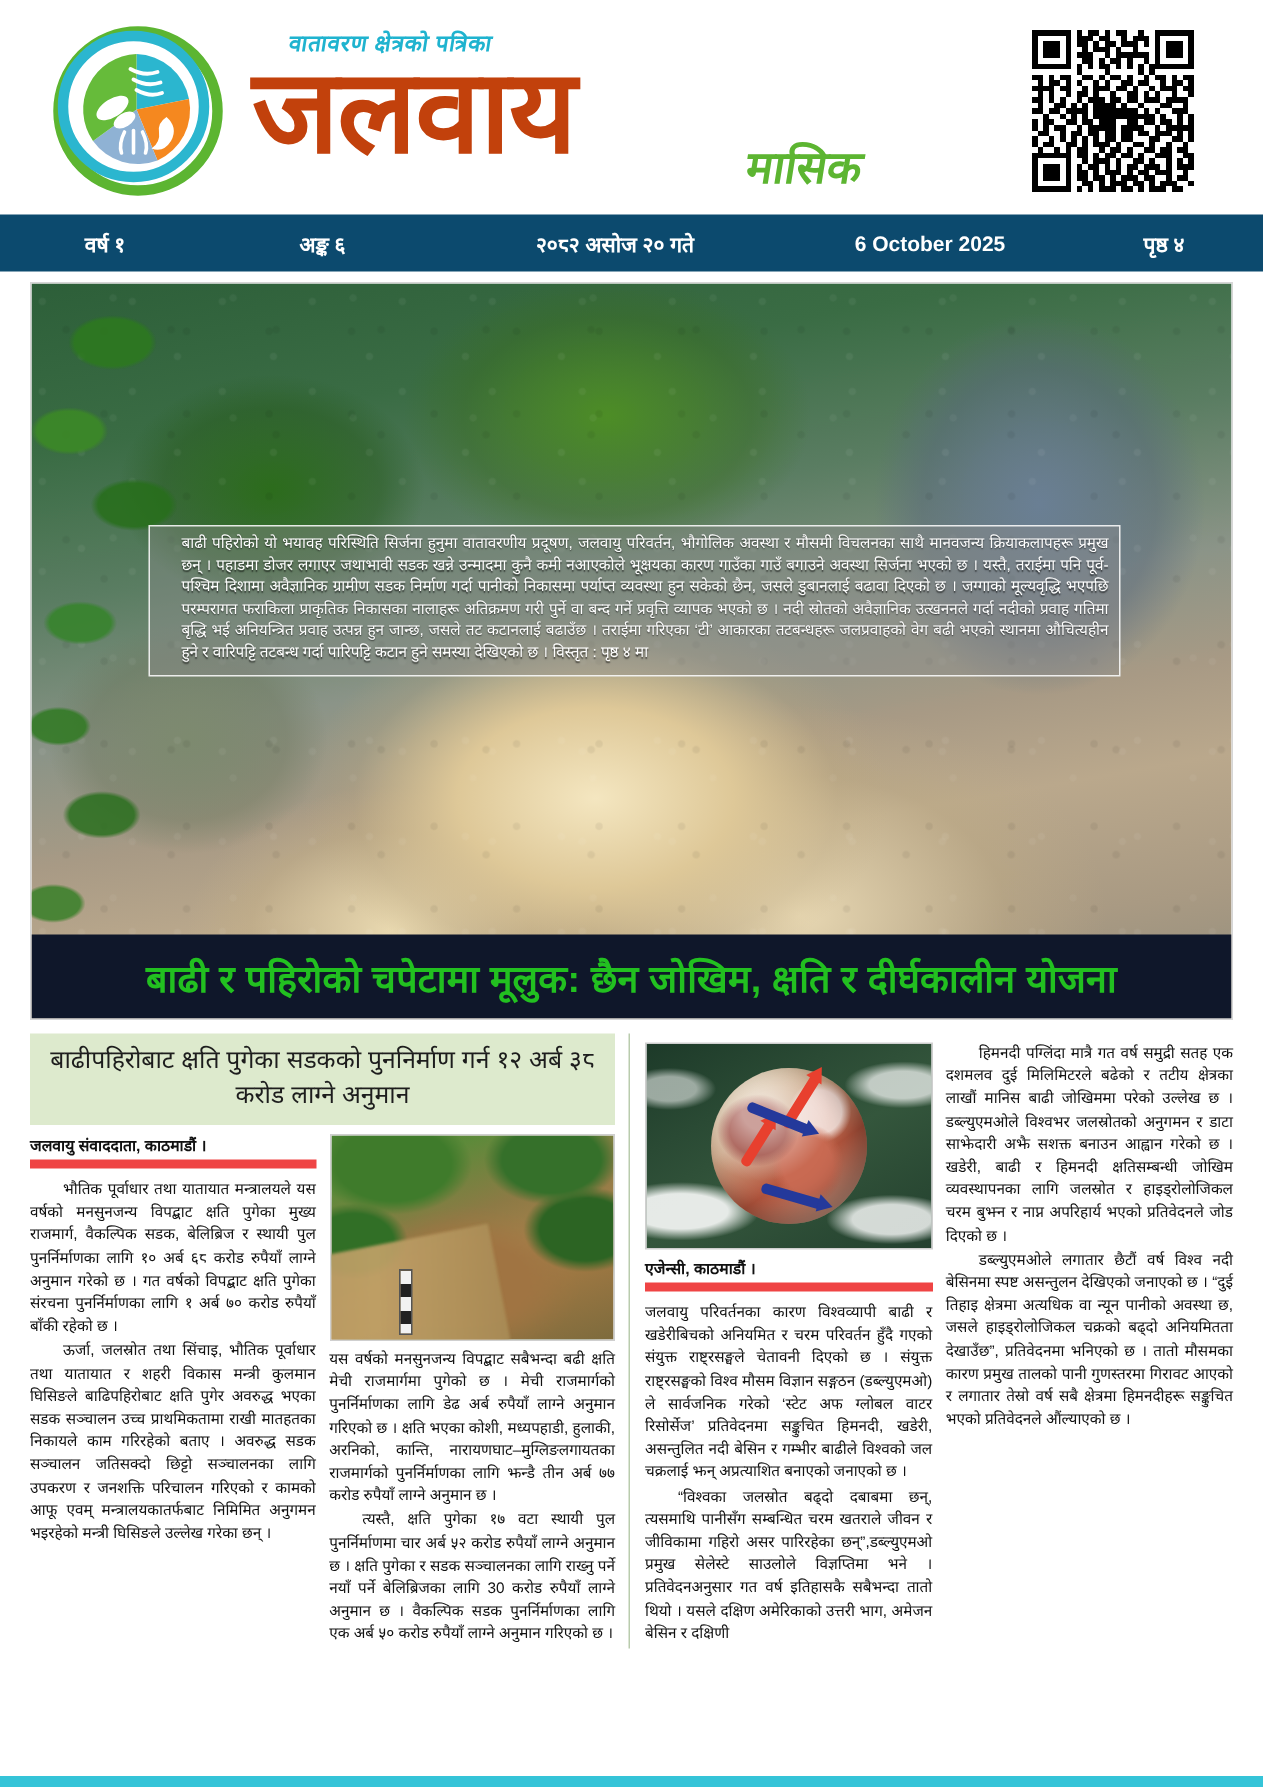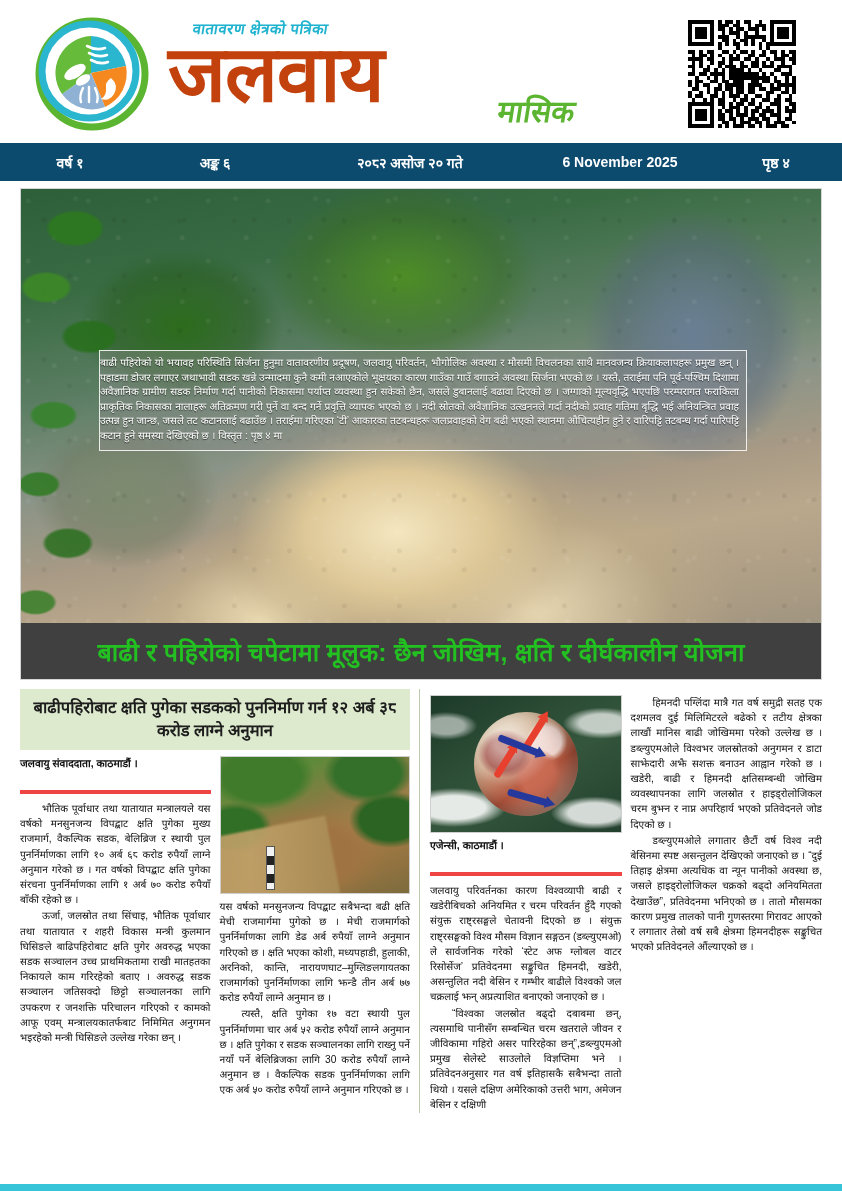--- a/index.html
+++ b/index.html
@@ -156,35 +156,35 @@
       radial-gradient(ellipse 30px 18px at 10% 60%, #2f7a22 0 60%, rgba(0,0,0,0) 72%),
       radial-gradient(ellipse 36px 22px at 26% 72%, #2a6f1e 0 60%, rgba(0,0,0,0) 72%),
       radial-gradient(ellipse 30px 18px at 8% 84%, #387f28 0 60%, rgba(0,0,0,0) 72%);
     opacity: .85;
   }
   .hero-caption {
     position: absolute;
     left: 78px;
     top: 161px;
     width: 648px;
-    padding: 5px 7px 6px 0;
+    padding: 5px 7px 6px 21px;
     background: rgba(140,140,140,0.42);
     border: 1px solid rgba(255,255,255,0.85);
     color: #ffffff;
     font-family: "Liberation Sans", "DejaVu Sans", sans-serif;
     font-size: 10.2px;
     line-height: 14.6px;
     text-align: justify;
     text-shadow: 0 1px 1px rgba(0,0,0,.65);
   }
   .hero-headline-bar {
     position: absolute;
     left: 0; right: 0; bottom: 0;
     height: 56px;
-    background: #404040;
+    background: #0f172a;
     display: flex;
     align-items: center;
     justify-content: center;
   }
   .hero-headline-bar span {
     font-family: "Liberation Sans", "DejaVu Sans", sans-serif;
     font-size: 25px;
     font-weight: 700;
     color: #22c020;
     white-space: nowrap;
@@ -204,40 +204,40 @@
 
   .story-head-box {
     background: #ddeacd;
     padding: 7px 6px 8px 6px;
     text-align: center;
   }
   .story-head-box.green { background: #ddeacd; }
   .story-head {
     font-family: "Liberation Sans", "DejaVu Sans", sans-serif;
     font-size: 16.5px;
-    font-weight: 700;
+    font-weight: 400;
     line-height: 23px;
     color: #1d1d1d;
   }
   .story-head.olive { color: #3f7a23; }
 
   .two-col {
     display: flex;
     gap: 9px;
     margin-top: 6px;
   }
   .tc-col { width: 50%; }
 
   .byline {
     font-family: "Liberation Sans", "DejaVu Sans", sans-serif;
     font-size: 10.5px;
     font-weight: 700;
     color: #111;
-    padding-bottom: 20px;
-    border-bottom: 4px solid #ef4444;
+    padding-bottom: 3px;
+    border-bottom: 6px solid #ef4444;
     margin-bottom: 7px;
   }
 
   .body-txt {
     font-family: "Liberation Sans", "DejaVu Sans", sans-serif;
     font-size: 10.2px;
     line-height: 15.2px;
     color: #111;
     text-align: justify;
   }
@@ -596,21 +596,21 @@
           <rect x="26" y="28" width="1" height="1"></rect>
         </g>
       </svg>
     </div>
   </div>
 
   <div class="infobar">
     <div class="cell ib-1">वर्ष १</div>
     <div class="cell ib-2">अङ्क ६</div>
     <div class="cell ib-3">२०८२ असोज २० गते</div>
-    <div class="cell ib-4">6 November 2025</div>
+    <div class="cell ib-4">6 October 2025</div>
     <div class="cell ib-5">पृष्ठ ४</div>
   </div>
 
   <div class="hero">
     <div class="hero-photo"></div>
     <div class="hero-grain"></div>
     <div class="hero-foliage-l"></div>
 
     <div class="hero-caption">बाढी पहिरोको यो भयावह परिस्थिति सिर्जना हुनुमा वातावरणीय प्रदूषण, जलवायु परिवर्तन, भौगोलिक अवस्था र मौसमी विचलनका साथै मानवजन्य क्रियाकलापहरू प्रमुख छन् । पहाडमा डोजर लगाएर जथाभावी सडक खन्ने उन्मादमा कुनै कमी नआएकोले भूक्षयका कारण गाउँका गाउँ बगाउने अवस्था सिर्जना भएको छ । यस्तै, तराईमा पनि पूर्व-पश्चिम दिशामा अवैज्ञानिक ग्रामीण सडक निर्माण गर्दा पानीको निकासमा पर्याप्त व्यवस्था हुन सकेको छैन, जसले डुबानलाई बढावा दिएको छ । जग्गाको मूल्यवृद्धि भएपछि परम्परागत फराकिला प्राकृतिक निकासका नालाहरू अतिक्रमण गरी पुर्ने वा बन्द गर्ने प्रवृत्ति व्यापक भएको छ । नदी स्रोतको अवैज्ञानिक उत्खननले गर्दा नदीको प्रवाह गतिमा बृद्धि भई अनियन्त्रित प्रवाह उत्पन्न हुन जान्छ, जसले तट कटानलाई बढाउँछ । तराईमा गरिएका ‘टी’ आकारका तटबन्धहरू जलप्रवाहको वेग बढी भएको स्थानमा औचित्यहीन हुने र वारिपट्टि तटबन्ध गर्दा पारिपट्टि कटान हुने समस्या देखिएको छ । विस्तृत : पृष्ठ ४ मा</div>
 

